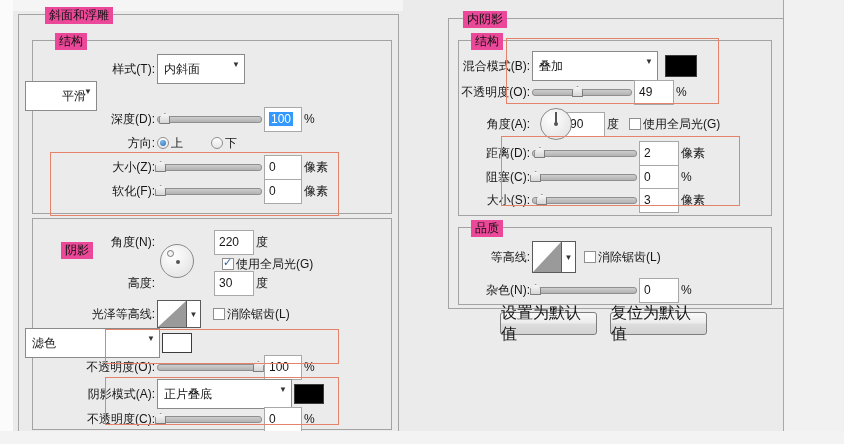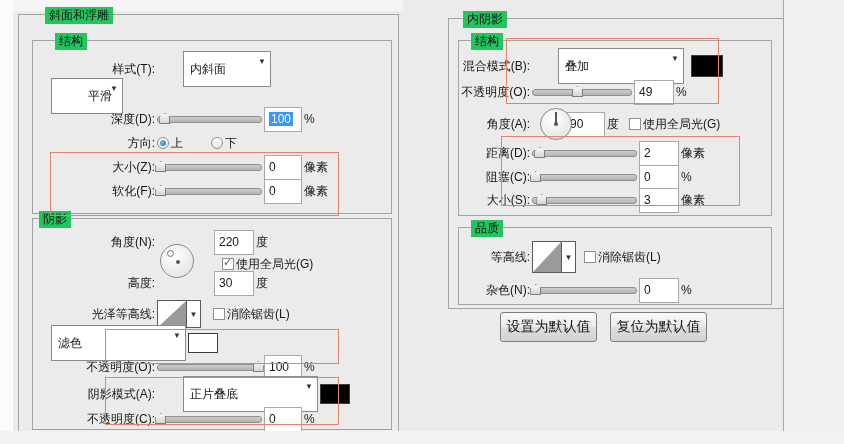--- a/index.html
+++ b/index.html
@@ -4,28 +4,28 @@
 <style>
   html,body{margin:0;padding:0;background:#ffffff;}
   .canvas{
     position:relative;width:844px;height:444px;overflow:hidden;
     background:#ebebeb;color:#161616;
     font-family:"Liberation Sans","DejaVu Sans",sans-serif;font-size:12px;
   }
   .strip{position:absolute;}
   
   .gb{position:absolute;border:1px solid #a3a3a3;}
-  .gb-label{position:absolute;top:-8px;background:#22c55e;padding:0 4px;white-space:nowrap;color:#111;font-family:Liberation Mono, monospace;}
+  .gb-label{position:absolute;top:-8px;background:#ec4899;padding:0 4px;white-space:nowrap;color:#111;font-family:Liberation Mono, monospace;}
   
   .row{position:absolute;display:flex;align-items:center;gap:2px;height:22px;white-space:nowrap;}
   .lbl{width:130px;text-align:right;flex:0 0 auto;}
   .lbl-auto{flex:0 0 auto;}
   .spacer{flex:0 0 auto;height:1px;}
   
-  .combo{position:relative;height:36px;background:#fff;border:1px solid #8a8a8a;display:flex;align-items:center;padding:0 16px 0 6px;box-sizing:border-box;flex:0 0 auto;margin-left:26px;}
+  .combo{position:relative;height:30px;background:#fff;border:1px solid #8a8a8a;display:flex;align-items:center;padding:0 16px 0 6px;box-sizing:border-box;flex:0 0 auto;}
   .combo .arr{position:absolute;right:4px;top:6px;font-size:8px;color:#333;line-height:8px;}
   
   .numbox{width:38px;height:25px;background:#fff;border:1px solid #a8a8a8;box-sizing:border-box;display:flex;align-items:center;padding:0 4px;flex:0 0 auto;}
   .numbox .seltext{background:#3399ff;color:#fff;padding:0 2px;}
   
   .slider{position:relative;width:105px;height:18px;flex:0 0 auto;}
   .slider .track{position:absolute;left:0;right:0;top:6px;height:5px;background:linear-gradient(#cdcdcd,#b3b3b3);border:1px solid #8f8f8f;border-radius:3px;}
   .slider .thumb{position:absolute;top:3px;width:11px;height:11px;margin-left:-5px;background:linear-gradient(#f7f7f7,#d6d6d6);border:1px solid #7c7c7c;box-sizing:border-box;clip-path:polygon(50% 0,100% 42%,100% 100%,0 100%,0 42%);}
   
   .swatch{width:32px;height:20px;border:1px solid #3c3c3c;box-sizing:border-box;flex:0 0 auto;}
@@ -38,21 +38,21 @@
   .dial{position:absolute;border-radius:50%;border:1px solid #8a8a8a;background:radial-gradient(circle at 38% 32%,#ffffff,#dedede);box-sizing:border-box;}
   .dial .dot{position:absolute;width:4px;height:4px;border-radius:50%;background:#555;}
   .dial .marker{position:absolute;width:7px;height:7px;border-radius:50%;border:1px solid #777;background:#f4f4f4;box-sizing:border-box;}
   .dial .needle{position:absolute;width:2px;background:#555;}
   
   .contour-wrap{display:flex;flex:0 0 auto;}
   .contour{position:relative;width:30px;background:#fff;border:1px solid #5a5a5a;box-sizing:border-box;overflow:hidden;}
   .contour .tri{position:absolute;left:0;top:0;right:0;bottom:0;background:#9a9a9a;clip-path:polygon(0 100%,100% 0,100% 100%);}
   .contour-arr{width:14px;border:1px solid #5a5a5a;border-left:none;background:#fff;box-sizing:border-box;display:flex;align-items:center;justify-content:center;font-size:8px;color:#333;}
   
-  .btn{position:absolute;height:30px;border:1px solid #7d7d7d;border-radius:3px;background:linear-gradient(#f9f9f9,#ececec 48%,#dddddd 52%,#d3d3d3);display:flex;align-items:center;justify-content:center;font-size:14px;box-sizing:border-box;}
+  .btn{position:absolute;height:23px;border:1px solid #7d7d7d;border-radius:3px;background:linear-gradient(#f9f9f9,#ececec 48%,#dddddd 52%,#d3d3d3);display:flex;align-items:center;justify-content:center;font-size:16px;box-sizing:border-box;}
   
   .redrect{position:absolute;border:1px solid #e5826a;pointer-events:none;}
   .unit{flex:0 0 auto;}
 </style>
 </head>
 <body>
 
 <div class="canvas">
 
   <div class="strip" style="left:0;top:0;width:13px;height:444px;background:#fbfbfb;"></div>
@@ -60,21 +60,21 @@
   <div class="strip" style="left:784px;top:0;width:60px;height:444px;background:#f1f1f1;"></div>
   <div class="strip" style="left:783px;top:0;width:1px;height:431px;background:#a9a9a9;"></div>
 
   <div class="gb" style="left:18px;top:14px;width:379px;height:424px;">
     <span class="gb-label" style="left:26px;">斜面和浮雕</span>
   </div>
   <div class="gb" style="left:32px;top:40px;width:358px;height:172px;">
     <span class="gb-label" style="left:22px;">结构</span>
   </div>
   <div class="gb" style="left:32px;top:218px;width:358px;height:210px;">
-    <span class="gb-label" style="left:6px;">阴影</span>
+    <span class="gb-label" style="left:28px;margin-top:31px;">阴影</span>
   </div>
 
   <div class="row" style="left:25px;top:58px;">
     <span class="lbl">样式(T):</span>
     <div class="combo" style="width:88px;">
       <span>内斜面</span>
       <span class="arr">▼</span>
     </div>
   </div>
 

